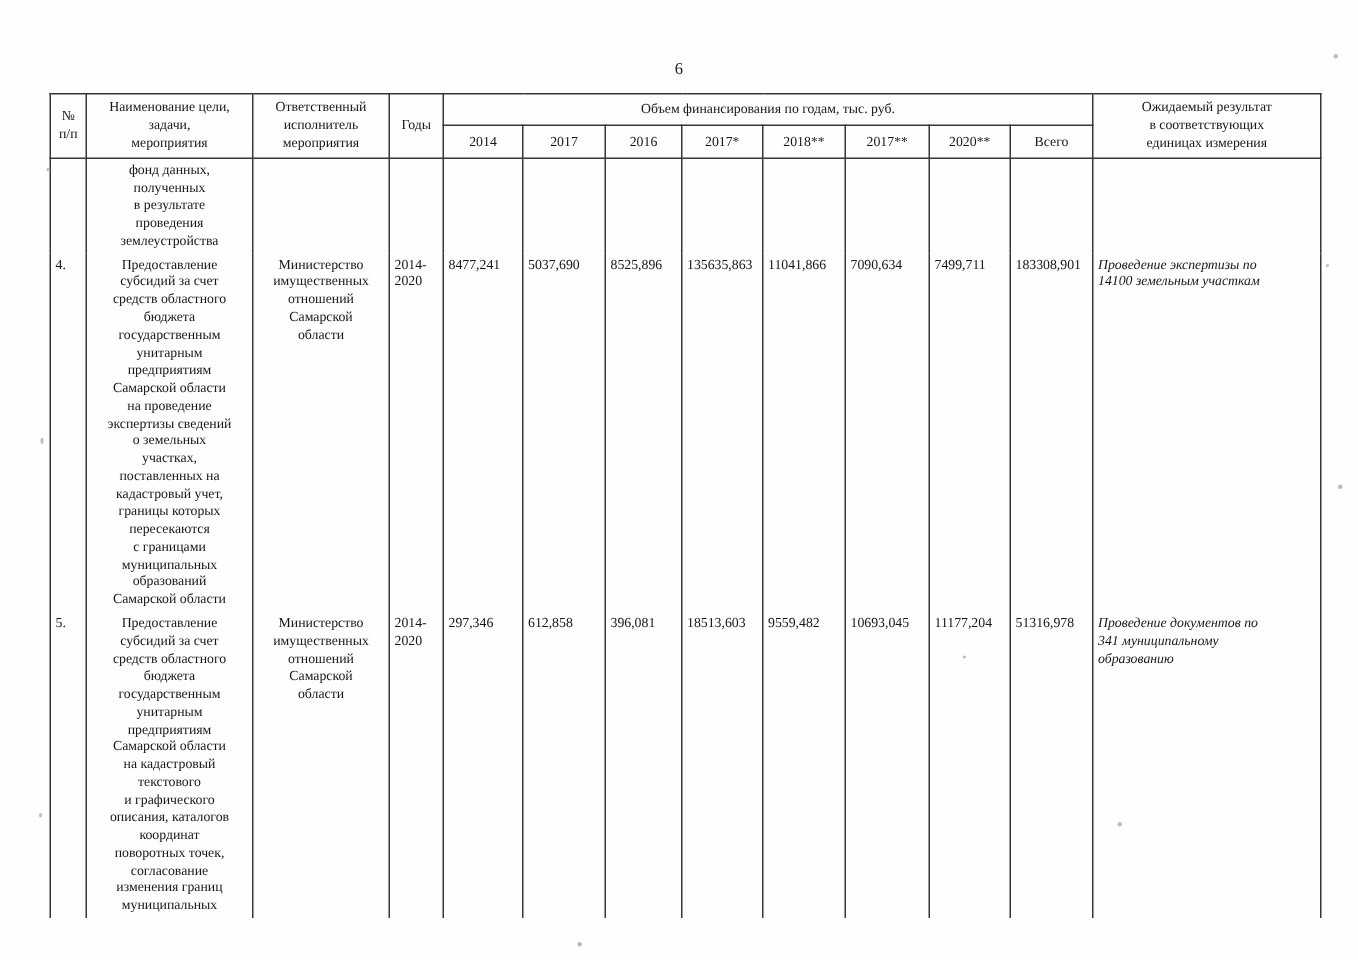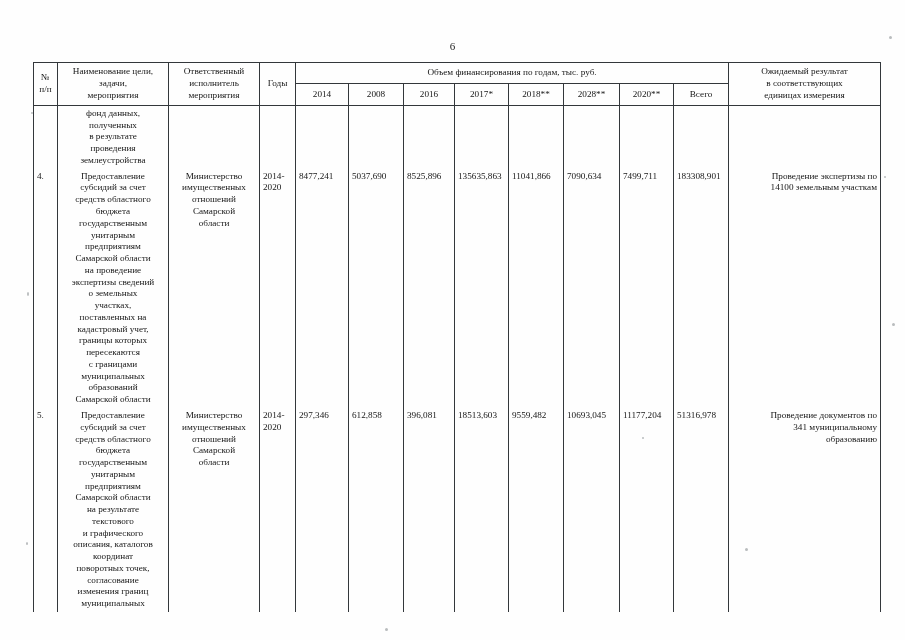--- a/index.html
+++ b/index.html
@@ -78,22 +78,23 @@
   }
   .desc {
     text-align: center;
     padding-left: 6px;
   }
   .exec {
     text-align: center;
     padding-left: 5px;
   }
   .result {
-    text-align: right;
+    text-align: left;
     padding-left: 6px;
+    font-style: italic;
   }
   .no-top-border > td {
     border-top: none;
   }
   .frag-line, .desc-line, .exec-line, .res-line {
     display: block;
     white-space: nowrap;
   }
   .speck {
     position: absolute;
@@ -152,25 +153,25 @@
         <th rowspan="2">Годы</th>
         <th colspan="8">Объем финансирования по годам, тыс. руб.</th>
         <th rowspan="2">
           <span class="frag-line">Ожидаемый результат</span>
           <span class="frag-line">в соответствующих</span>
           <span class="frag-line">единицах измерения</span>
         </th>
       </tr>
       <tr>
         <th>2014</th>
-        <th>2008</th>
+        <th>2017</th>
         <th>2016</th>
         <th>2017*</th>
         <th>2018**</th>
-        <th>2028**</th>
+        <th>2017**</th>
         <th>2020**</th>
         <th>Всего</th>
       </tr>
     </thead>
     <tbody>
 
       <tr class="body-row">
         <td class="idx"></td>
         <td class="desc">
           <span class="desc-line">фонд данных,</span>
@@ -245,21 +246,21 @@
         <td class="idx">5.</td>
         <td class="desc">
           <span class="desc-line">Предоставление</span>
           <span class="desc-line">субсидий за счет</span>
           <span class="desc-line">средств областного</span>
           <span class="desc-line">бюджета</span>
           <span class="desc-line">государственным</span>
           <span class="desc-line">унитарным</span>
           <span class="desc-line">предприятиям</span>
           <span class="desc-line">Самарской области</span>
-          <span class="desc-line">на результате</span>
+          <span class="desc-line">на кадастровый</span>
           <span class="desc-line">текстового</span>
           <span class="desc-line">и графического</span>
           <span class="desc-line">описания, каталогов</span>
           <span class="desc-line">координат</span>
           <span class="desc-line">поворотных точек,</span>
           <span class="desc-line">согласование</span>
           <span class="desc-line">изменения границ</span>
           <span class="desc-line">муниципальных</span>
         </td>
         <td class="exec">

